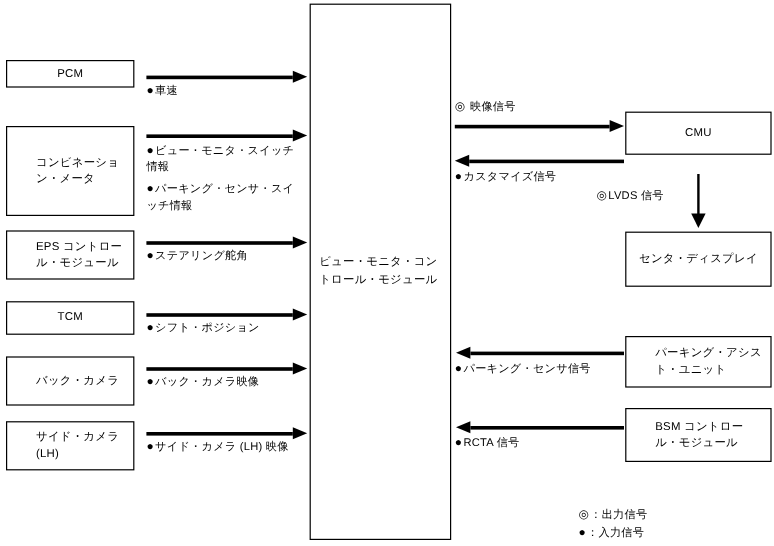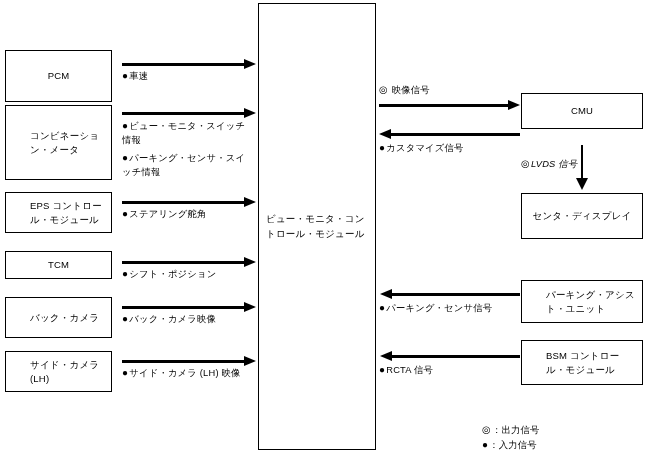--- a/index.html
+++ b/index.html
@@ -111,21 +111,21 @@
     line-height:1.45;
     letter-spacing:.2px;
     white-space:nowrap;
   }
 </style>
 </head>
 <body>
 
 <div id="canvas">
 
-  <div class="box center-text" style="left:5px;top:50px;width:107px;height:52px;">
+  <div class="box center-text" style="left:5px;top:50px;width:107px;height:23px;">
     <span style="width:100%">PCM</span>
   </div>
 
   <div class="box left-text" style="left:5px;top:105px;width:107px;height:75px;">
     <span>コンビネーション・メータ</span>
   </div>
 
   <div class="box left-text" style="left:5px;top:192px;width:107px;height:41px;">
     <span>EPS コントロール・モジュール</span>
   </div>
@@ -247,21 +247,21 @@
 
   <div class="siglabel" style="left:379px;top:82px;">
     <span class="marker out">◎</span>
     <span>映像信号</span>
   </div>
 
   <div class="siglabel" style="left:379px;top:140px;">
     <span class="marker in">●</span><span>カスタマイズ信号</span>
   </div>
 
-  <div class="siglabel" style="left:521px;top:156px;font-style:italic;">
+  <div class="siglabel" style="left:497px;top:156px;">
     <span class="marker out">◎</span><span>LVDS 信号</span>
   </div>
 
   <div class="siglabel" style="left:379px;top:300px;">
     <span class="marker in">●</span><span>パーキング・センサ信号</span>
   </div>
 
   <div class="siglabel" style="left:379px;top:362px;">
     <span class="marker in">●</span><span>RCTA 信号</span>
   </div>

